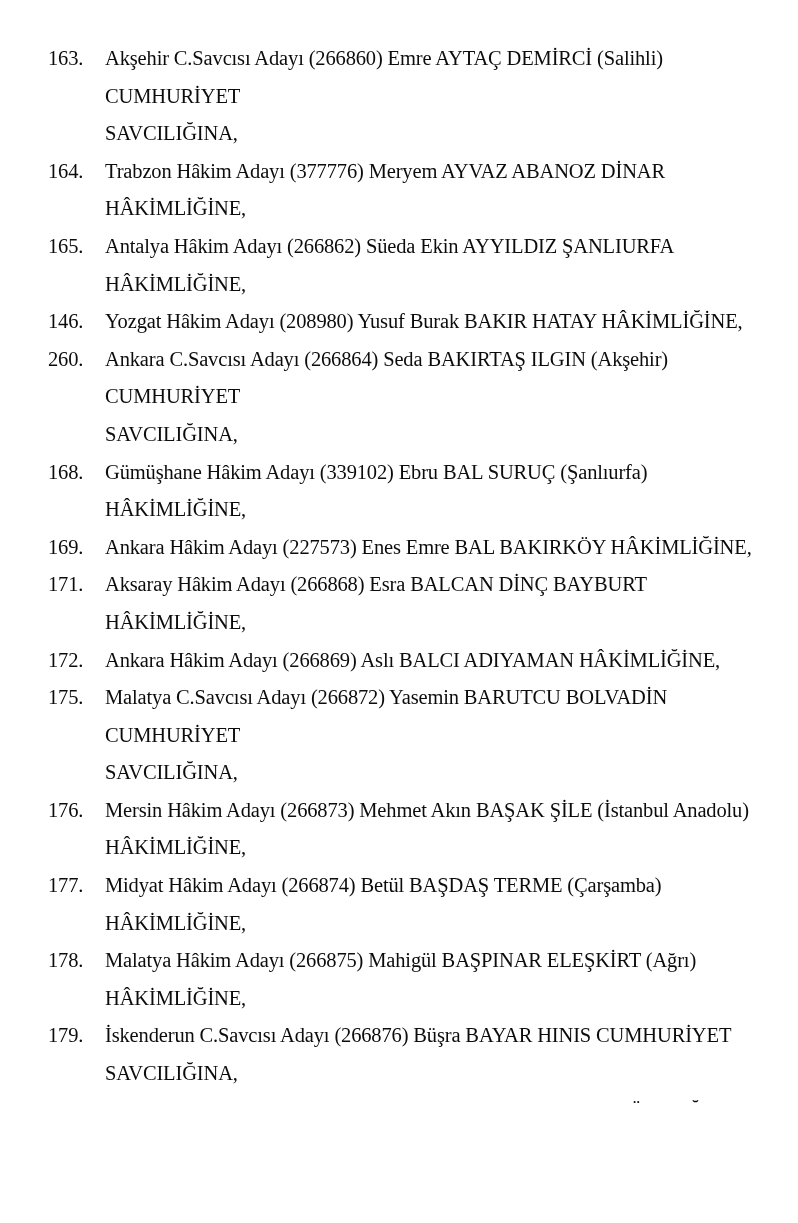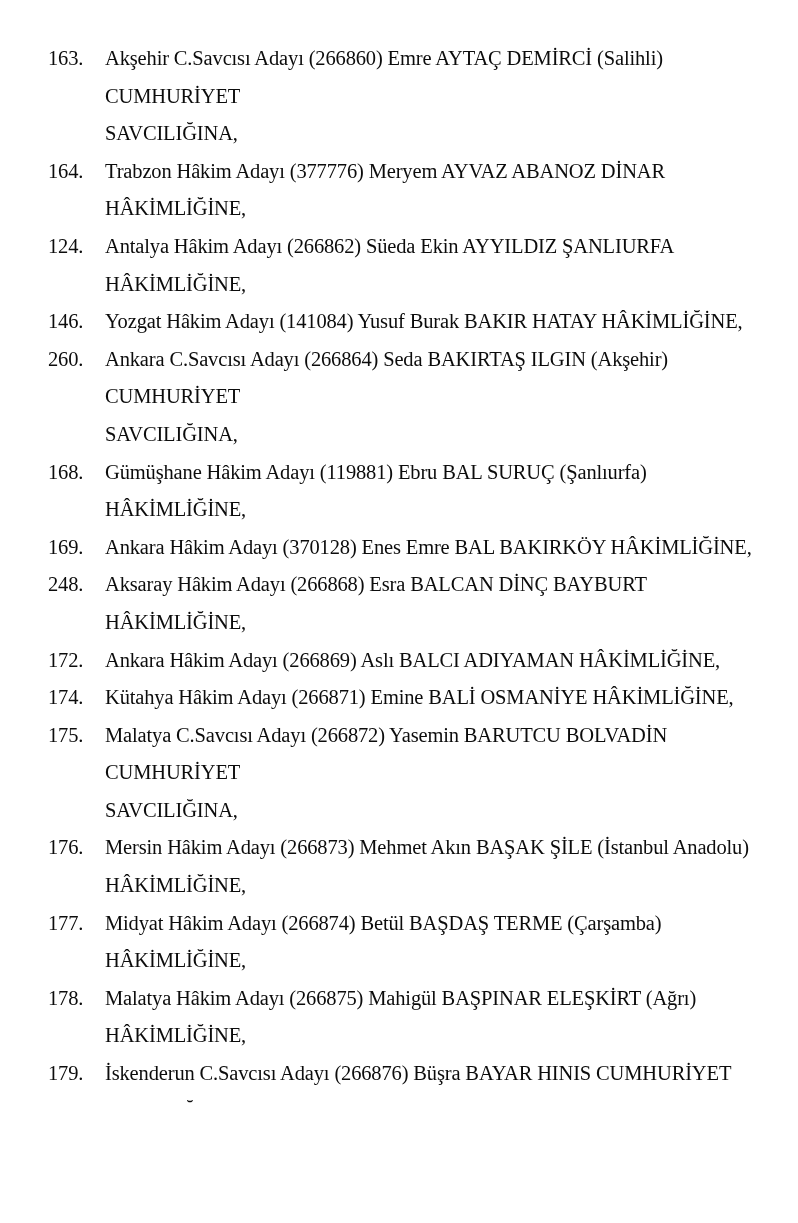--- a/index.html
+++ b/index.html
@@ -45,51 +45,47 @@
       <div class="entry">
     <span class="entry-num">163.</span>
     <span class="entry-text">Akşehir C.Savcısı Adayı (266860) Emre AYTAÇ DEMİRCİ (Salihli) CUMHURİYET
 SAVCILIĞINA,</span>
   </div>
       <div class="entry">
     <span class="entry-num">164.</span>
     <span class="entry-text">Trabzon Hâkim Adayı (377776) Meryem AYVAZ ABANOZ DİNAR HÂKİMLİĞİNE,</span>
   </div>
       <div class="entry">
-    <span class="entry-num">124.</span>
+    <span class="entry-num">165.</span>
     <span class="entry-text">Antalya Hâkim Adayı (266862) Süeda Ekin AYYILDIZ ŞANLIURFA HÂKİMLİĞİNE,</span>
   </div>
       <div class="entry">
     <span class="entry-num">146.</span>
-    <span class="entry-text">Yozgat Hâkim Adayı (141084) Yusuf Burak BAKIR HATAY HÂKİMLİĞİNE,</span>
+    <span class="entry-text">Yozgat Hâkim Adayı (208980) Yusuf Burak BAKIR HATAY HÂKİMLİĞİNE,</span>
   </div>
       <div class="entry">
     <span class="entry-num">260.</span>
     <span class="entry-text">Ankara C.Savcısı Adayı (266864) Seda BAKIRTAŞ ILGIN (Akşehir) CUMHURİYET
 SAVCILIĞINA,</span>
   </div>
       <div class="entry">
     <span class="entry-num">168.</span>
-    <span class="entry-text">Gümüşhane Hâkim Adayı (119881) Ebru BAL SURUÇ (Şanlıurfa) HÂKİMLİĞİNE,</span>
+    <span class="entry-text">Gümüşhane Hâkim Adayı (339102) Ebru BAL SURUÇ (Şanlıurfa) HÂKİMLİĞİNE,</span>
   </div>
       <div class="entry">
     <span class="entry-num">169.</span>
-    <span class="entry-text">Ankara Hâkim Adayı (370128) Enes Emre BAL BAKIRKÖY HÂKİMLİĞİNE,</span>
+    <span class="entry-text">Ankara Hâkim Adayı (227573) Enes Emre BAL BAKIRKÖY HÂKİMLİĞİNE,</span>
   </div>
       <div class="entry">
-    <span class="entry-num">248.</span>
+    <span class="entry-num">171.</span>
     <span class="entry-text">Aksaray Hâkim Adayı (266868) Esra BALCAN DİNÇ BAYBURT HÂKİMLİĞİNE,</span>
   </div>
       <div class="entry">
     <span class="entry-num">172.</span>
     <span class="entry-text">Ankara Hâkim Adayı (266869) Aslı BALCI ADIYAMAN HÂKİMLİĞİNE,</span>
-  </div>
-      <div class="entry">
-    <span class="entry-num">174.</span>
-    <span class="entry-text">Kütahya Hâkim Adayı (266871) Emine BALİ OSMANİYE HÂKİMLİĞİNE,</span>
   </div>
       <div class="entry">
     <span class="entry-num">175.</span>
     <span class="entry-text">Malatya C.Savcısı Adayı (266872) Yasemin BARUTCU BOLVADİN CUMHURİYET
 SAVCILIĞINA,</span>
   </div>
       <div class="entry">
     <span class="entry-num">176.</span>
     <span class="entry-text">Mersin Hâkim Adayı (266873) Mehmet Akın BAŞAK ŞİLE (İstanbul Anadolu) HÂKİMLİĞİNE,</span>
   </div>

